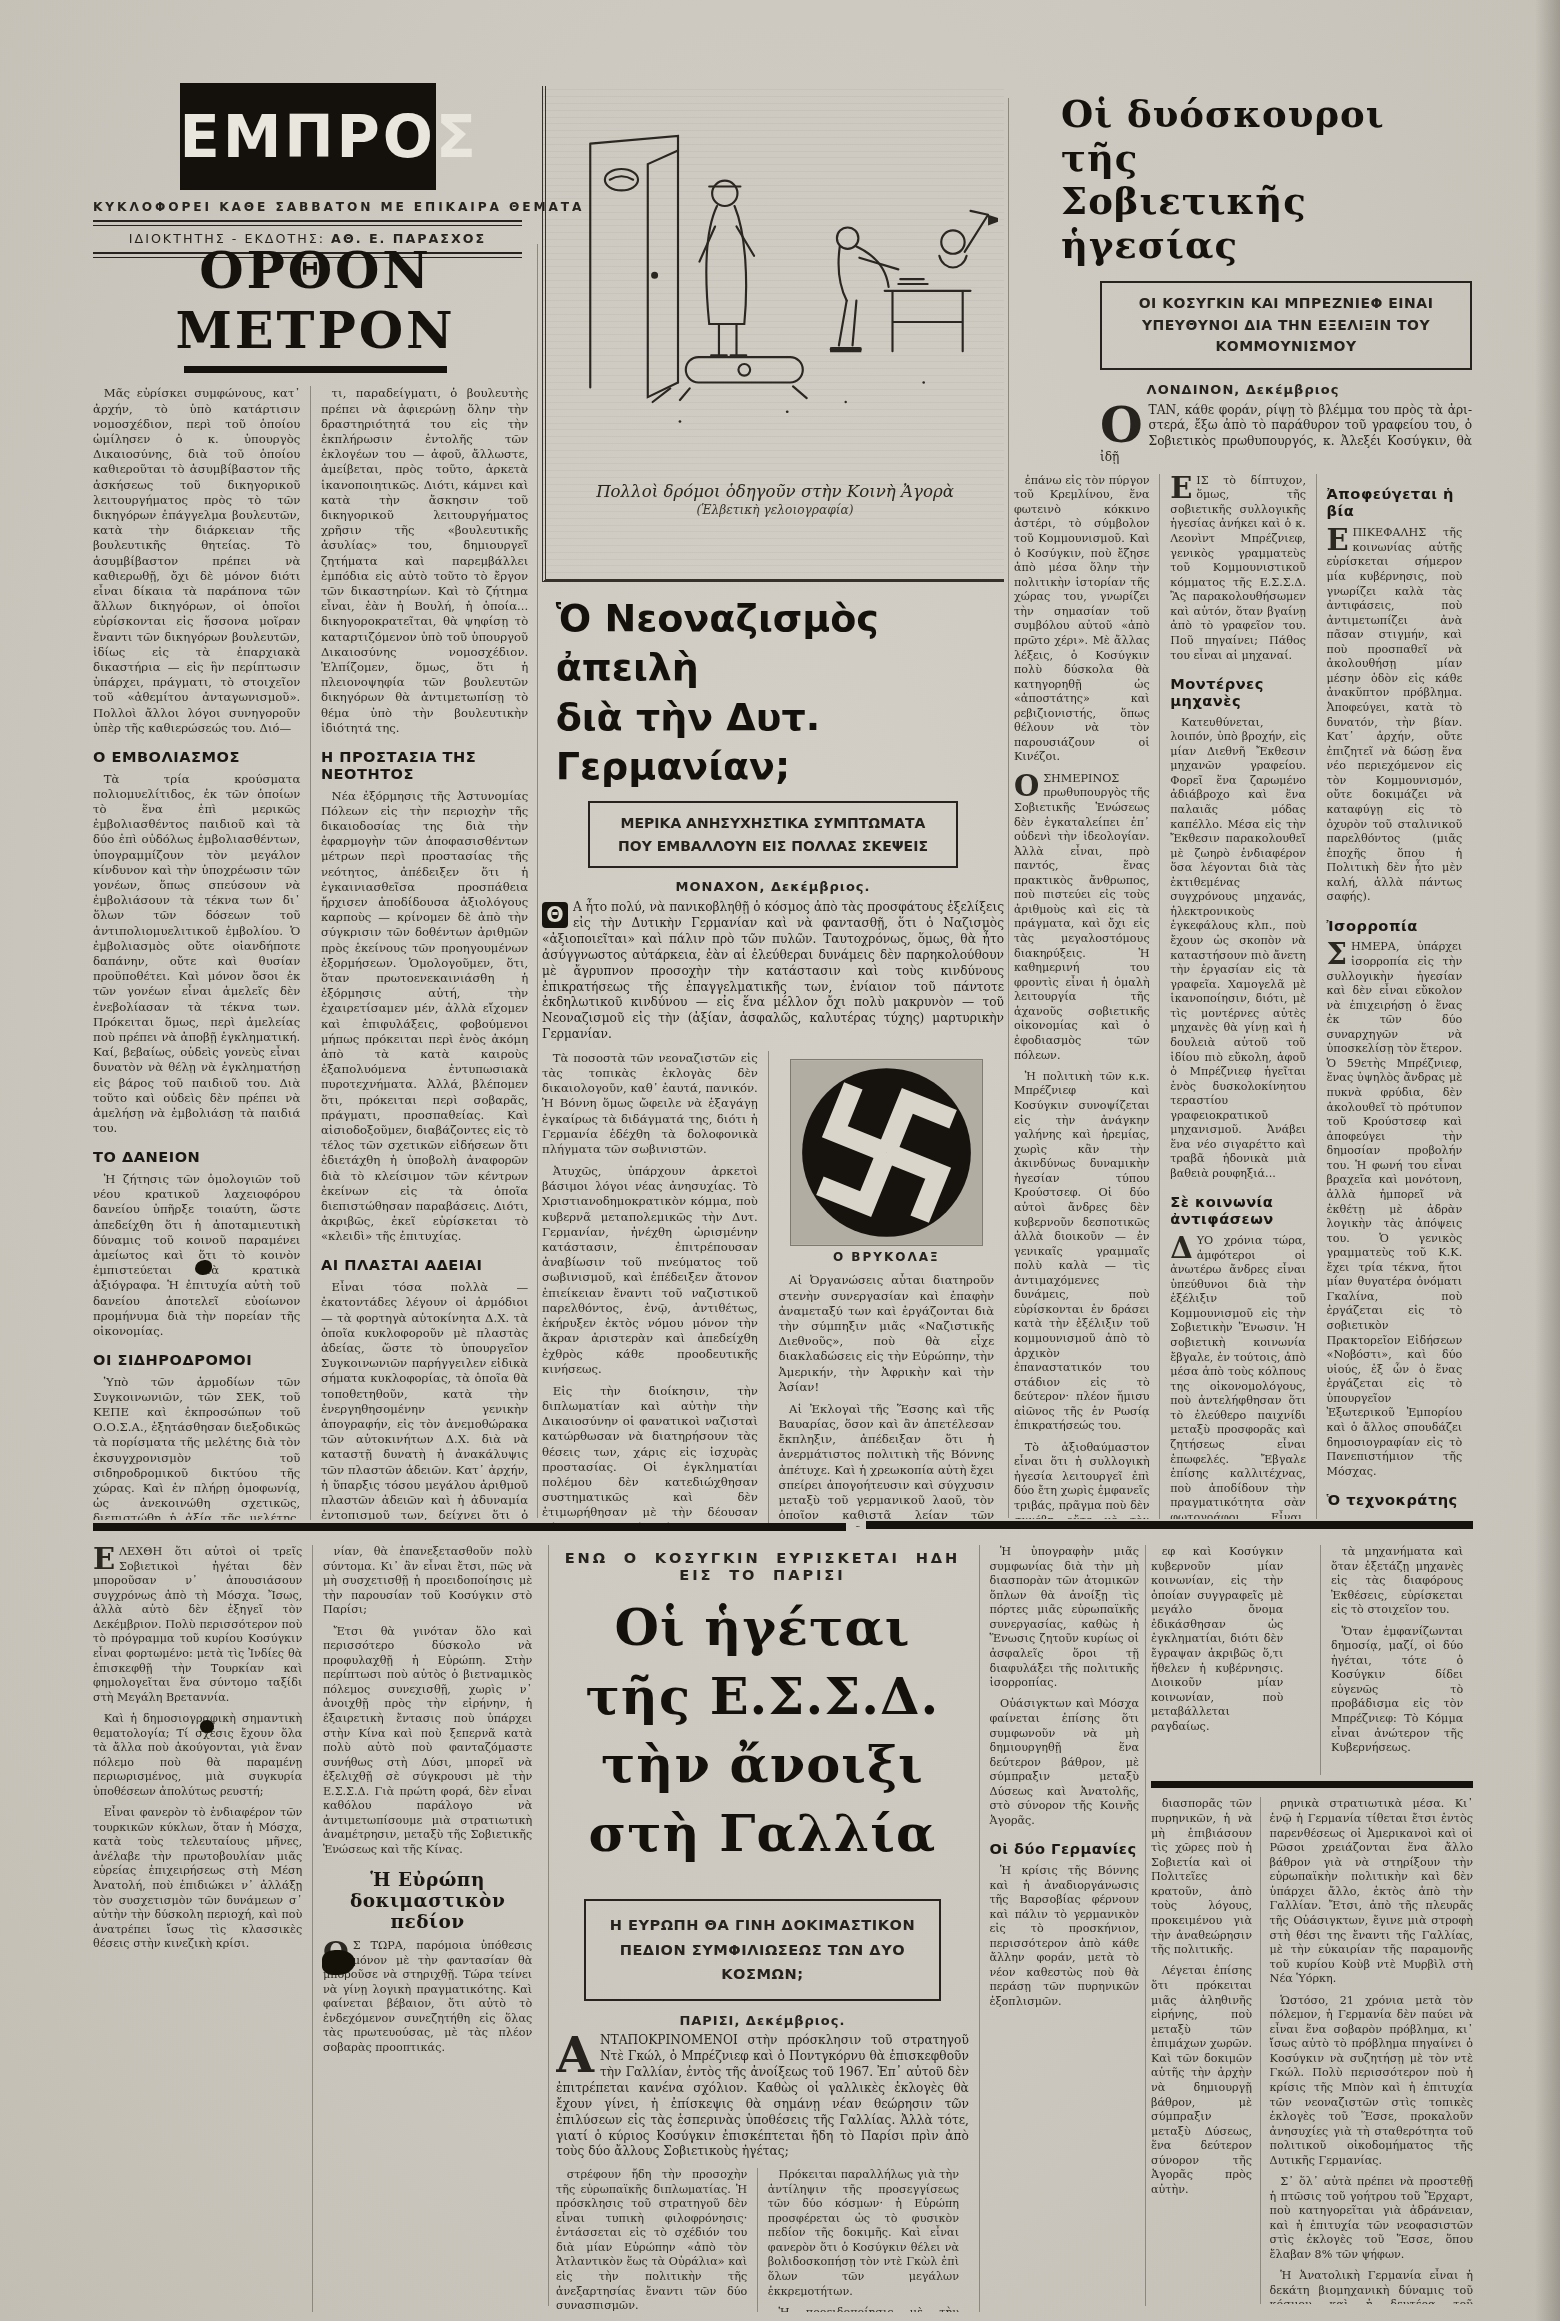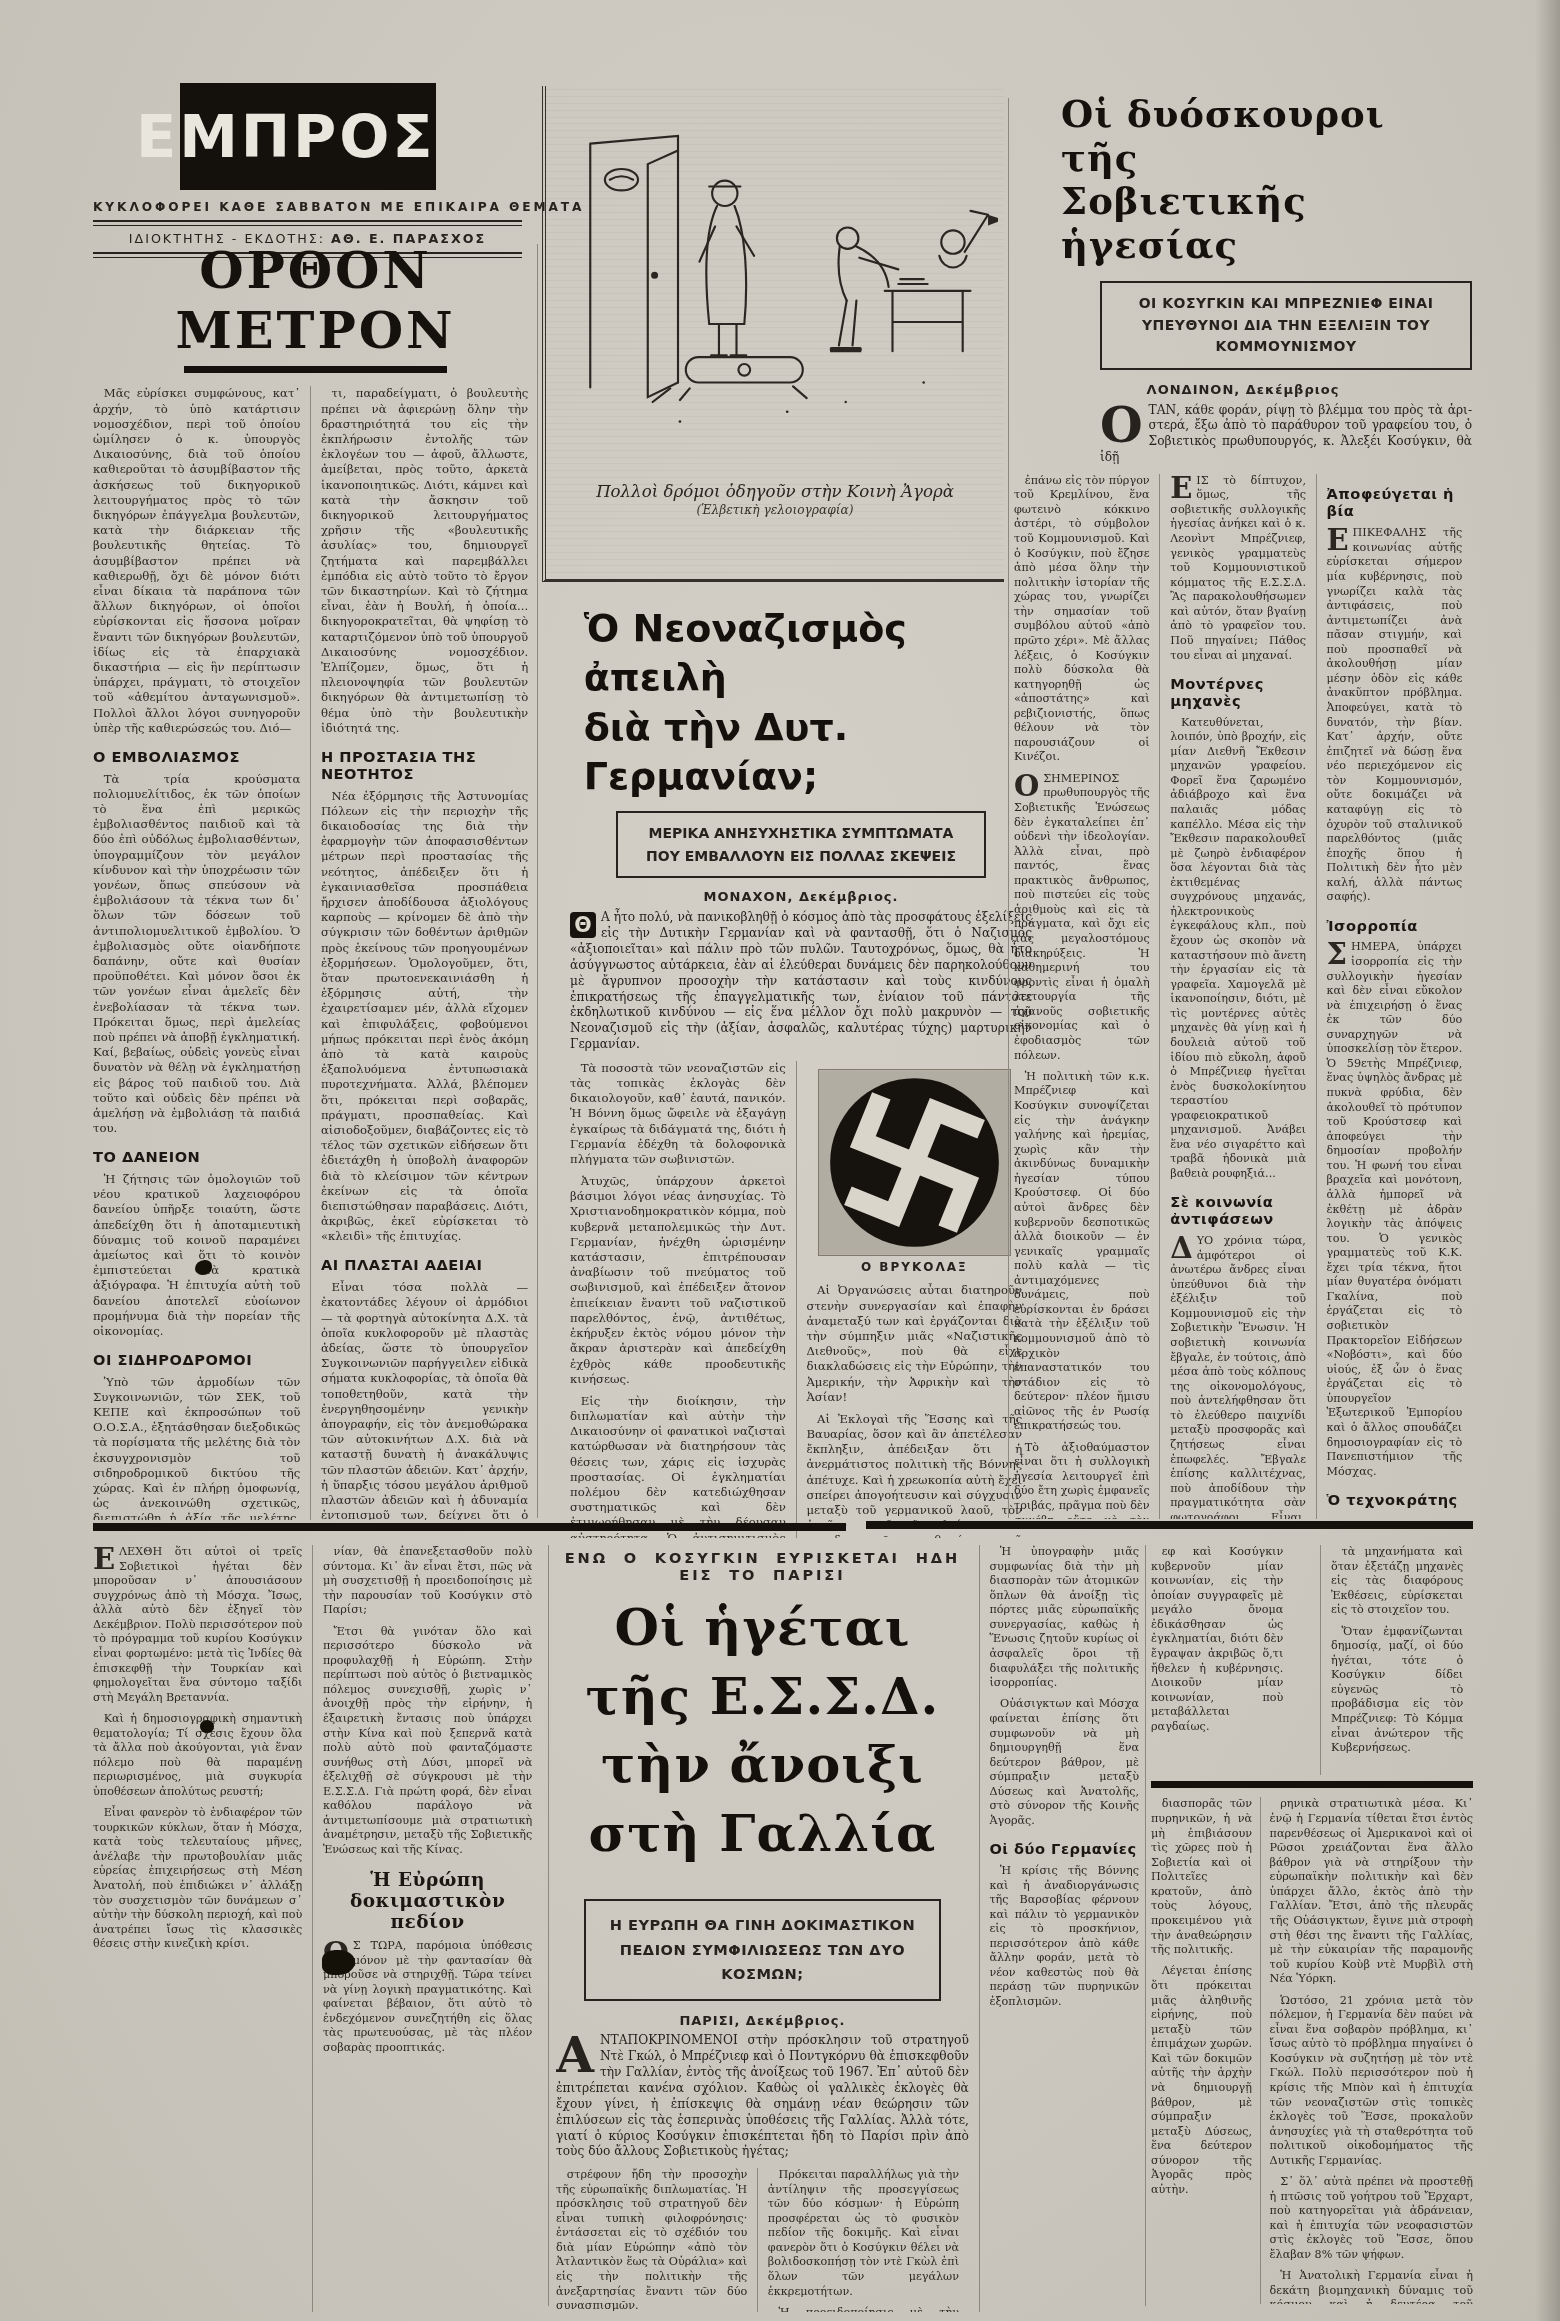--- a/index.html
+++ b/index.html
@@ -16,21 +16,21 @@
   .dropcap.big{font-size:49px;padding-right:5.9px;}
   .dropbox{float:left;width:26px;height:26px;background:#17140f;color:#dcd8cd;text-align:center;
     font:bold 20.5px/26px "DejaVu Sans",sans-serif;border-radius:3.9px;margin:2px 4.9px 0 0;}
   .cols{display:flex;}
   .col{flex:1;overflow:hidden;}
   .col+.col{border-left:1px solid #8d8density87d;}
   .col+.col{border-left:1px solid #8d887d;padding-left:9.8px;}
   .cols .col{padding-right:9.8px;}
   
   .masthead{position:absolute;left:93px;top:83px;width:429px;}
-  .logo-box{width:256px;height:107px;background:#14110c;margin:0 auto;display:flex;align-items:center;justify-content:flex-end;}
+  .logo-box{width:256px;height:107px;background:#14110c;margin:0 auto;display:flex;align-items:center;justify-content:flex-start;}
   .logo-box span{color:#e9e6dd;font-family:"DejaVu Sans","Liberation Sans",sans-serif;font-weight:bold;
     font-size:59px;letter-spacing:2.9px;}
   .tagline{margin-top:9.8px;text-align:center;font-family:"DejaVu Sans",sans-serif;font-weight:bold;
     font-size:12.2px;letter-spacing:2.9px;white-space:nowrap;}
   .hr2{border-top:2px solid #26231e;border-bottom:1px solid #26231e;height:2.9px;margin:5.9px 0;}
   .owner{ text-align:center;font-family:"DejaVu Sans",sans-serif;font-size:12.7px;letter-spacing:2px;}
   .owner b{font-weight:bold;}
   
   .cartoon{position:absolute;left:542px;top:86px;width:458px;height:493px;
     border-left:4.9px double #35312a;border-bottom:3.9px solid #35312a;
@@ -46,21 +46,21 @@
   .dateline{text-align:center;font-weight:bold;font-size:13px;margin:11.7px 0 5.9px;letter-spacing:1px;
     font-family:"DejaVu Sans",sans-serif;}
   .sov-intro{margin-left:86px;font-size:12.2px;line-height:1.3;text-align:justify;}
   .sov-cols{margin-top:7.8px;height:1053px;}
   
   .art-orthon{position:absolute;left:93px;top:240px;width:445px;height:1280px;overflow:hidden;}
   .orthon-h{text-align:center;font-weight:bold;font-size:51px;letter-spacing:2.9px;color:#15120d;}
   .orthon-bar{width:263px;height:6.8px;background:#15120d;margin:5.9px auto 13.7px;}
   .orthon-cols{height:1180px;}
   
-  .art-neo{position:absolute;left:570px;top:583px;width:462px;height:934px;overflow:hidden;padding-top:21px;}
+  .art-neo{position:absolute;left:542px;top:583px;width:462px;height:934px;overflow:hidden;padding-top:11px;}
   .neo-h{font-family:"DejaVu Sans","Liberation Sans",sans-serif;font-weight:bold;font-size:38px;
     line-height:1.3;color:#14110c;padding-left:13.7px;}
   .neo-box{margin:9.8px auto 0;width:343px;border:2px solid #26231e;padding:8.8px 11.7px;text-align:center;
     font-family:"DejaVu Sans",sans-serif;font-weight:bold;font-size:14px;line-height:1.6;}
   .neo-intro{font-size:12.2px;line-height:1.3;text-align:justify;margin-top:3.9px;}
   .neo-cols{margin-top:7.8px;height:605px;}
   .swastika-fig{margin:7.8px 0 9.8px;text-align:center;}
   .swastika-fig svg{display:block;margin:0 auto;border:1px solid #7e7a70;}
   .fig-cap{font-family:"DejaVu Sans",sans-serif;font-weight:bold;font-size:12px;letter-spacing:2px;margin-top:3.9px;text-align:center;}
   

